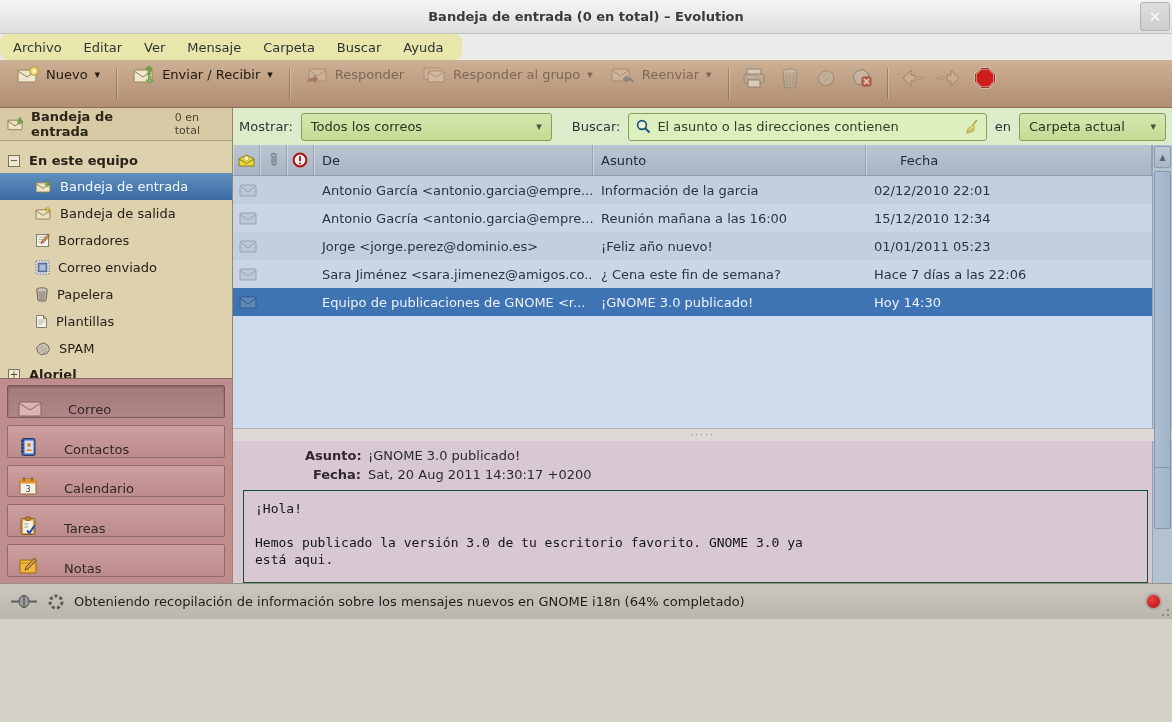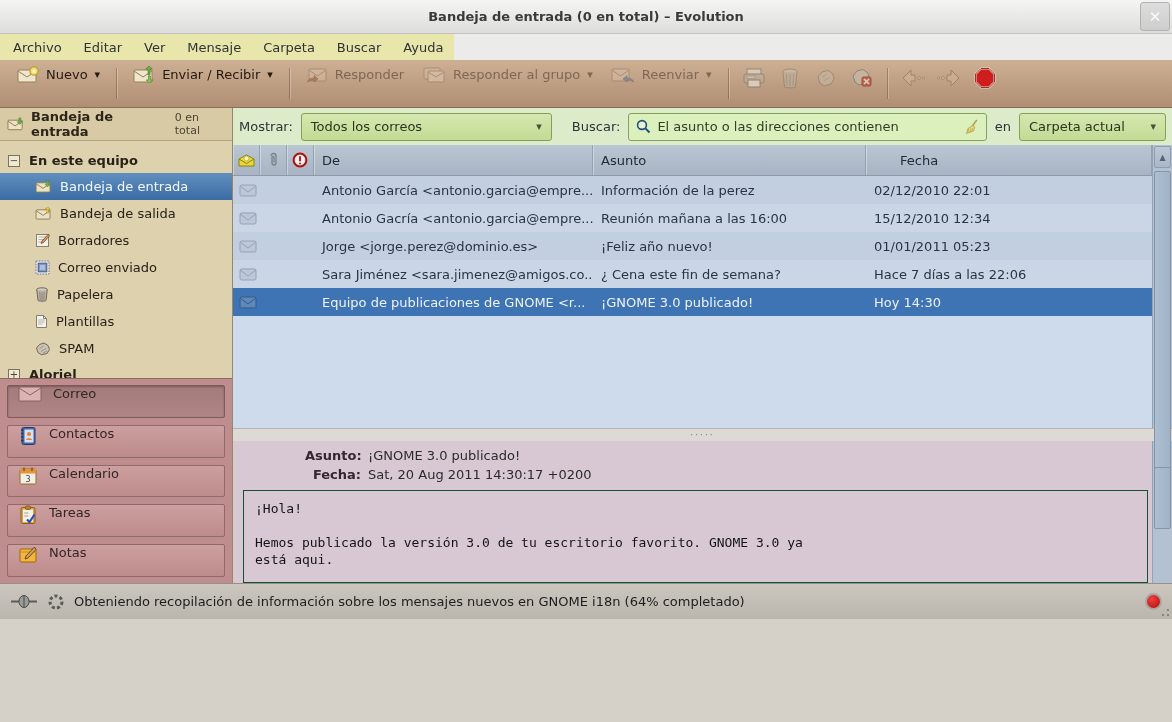--- a/index.html
+++ b/index.html
@@ -13,21 +13,21 @@
   
   .titlebar { height:34px; flex:0 0 34px; background:linear-gradient(#f5f5f4,#dddddc);
     border-bottom:1px solid #c2c2c0; position:relative; display:flex; align-items:center; justify-content:center; }
   .titlebar .title { font-weight:bold; color:#3a3a3a; }
   .close-btn { position:absolute; right:2px; top:2px; width:30px; height:29px;
     background:linear-gradient(#dedede,#cdcdcd); border:1px solid #b2b2b0; border-radius:3px;
     display:flex; align-items:center; justify-content:center; color:#fbfbfb; font-size:15px; font-weight:bold; cursor:default; }
 
   
   .menubar { height:26px; flex:0 0 26px; background:#ebebe9; display:flex; }
-  .menubar-highlight { background:#e9e6ab; display:flex; align-items:stretch; padding:0 0 0 2px; }
+  .menubar-highlight { background:#e9e6ab; display:flex; align-items:stretch; padding:0 8px 0 2px;border-radius:8px; }
   .menu-item { display:flex; align-items:center; padding:0 11px; color:#2e3436; cursor:default; }
 
   
   .toolbar { height:48px; flex:0 0 48px; background:linear-gradient(#cdb094,#b08e73);
     border-bottom:1px solid #8d6e55; display:flex; align-items:flex-start; padding:0 8px; }
   .tbtn { display:flex; align-items:center; gap:7px; padding:6px 9px; border-radius:3px; color:#221a10; white-space:nowrap; }
   .tbtn.disabled { color:rgba(66,52,42,.55); }
   .tbtn.disabled svg { opacity:.45; }
   .tbtn .caret { font-size:11px; color:inherit; }
   .tsep { width:1px; align-self:stretch; margin:8px 7px; background:rgba(80,55,38,.35); box-shadow:1px 0 0 rgba(255,255,255,.25); }
@@ -43,21 +43,21 @@
   .sidebar-header .sh-title { font-weight:bold; color:#2c2618; }
   .sidebar-header .sh-count { margin-left:auto; font-size:11px; color:#4b4533; }
   .tree { flex:1 1 auto; background:#ddd1ae; padding-top:7px; overflow:hidden; }
   .tree-group { display:flex; align-items:center; gap:9px; padding:5px 8px; font-weight:bold; color:#27211a; }
   .expander { width:12px; height:12px; flex:0 0 12px; border:1px solid #7c745a; background:#efe9d4;
     font-size:10px; line-height:10px; text-align:center; color:#4a4434; font-weight:normal; }
   .tree-item { display:flex; align-items:center; gap:8px; height:27px; padding:0 8px 0 35px; color:#27211a; }
   .tree-item.selected { background:linear-gradient(#6190bf,#3a6ba3); color:#f4f8fc; }
   .switcher { height:205px; flex:0 0 205px; background:#bf8d8d; border-top:1px solid #8e6868;
     padding:6px 7px; display:flex; flex-direction:column; gap:7px; }
-  .sw-btn { flex:1; display:flex; align-items:flex-start; gap:11px; padding:0 10px;
+  .sw-btn { flex:1; display:flex; align-items:flex-end; gap:26px; padding:0 10px;
     background:linear-gradient(#cd9f9f,#bc8b8b); border:1px solid #8f6a6a; border-radius:2px; color:#332626; }
   .sw-btn.selected { background:linear-gradient(#a37b7b,#b08585); border-color:#7c5a5a; box-shadow:inset 0 1px 2px rgba(60,30,30,.35); }
 
   
   .main { flex:1 1 auto; display:flex; flex-direction:column; min-width:0; min-height:0; }
 
   .filterbar { height:37px; flex:0 0 37px; background:#dcebc9; display:flex; align-items:center; gap:8px; padding:0 6px; }
   .filterbar .flabel { color:#2e3436; white-space:nowrap; }
   .combo { height:28px; background:linear-gradient(#d5e8b0,#c2db94); border:1px solid #84a15c; border-radius:3px;
     display:flex; align-items:center; padding:0 9px; gap:8px; color:#2c3422; }
@@ -457,21 +457,21 @@
           </div>
 
           <div class="mail-row odd">
             <div class="cell-env">
               <svg width="18" height="13" viewBox="0 0 18 13">
                   <rect x="1" y="1" width="16" height="11" rx="1.5" fill="#bcc8d8" stroke="#94a2b4"></rect>
                   <path d="M1 2 L9 8 L17 2" fill="none" stroke="#94a2b4"></path>
                 </svg>
             </div>
             <div class="cell-de">Antonio García &lt;antonio.garcia@empre...</div>
-            <div class="cell-asunto">Información de la perez</div>
+            <div class="cell-asunto">Información de la garcia</div>
             <div class="cell-fecha">02/12/2010 22:01</div>
           </div>
           <div class="mail-row even">
             <div class="cell-env">
               <svg width="18" height="13" viewBox="0 0 18 13">
                   <rect x="1" y="1" width="16" height="11" rx="1.5" fill="#bcc8d8" stroke="#94a2b4"></rect>
                   <path d="M1 2 L9 8 L17 2" fill="none" stroke="#94a2b4"></path>
                 </svg>
             </div>
             <div class="cell-de">Antonio Gacría &lt;antonio.garcia@empre...</div>

